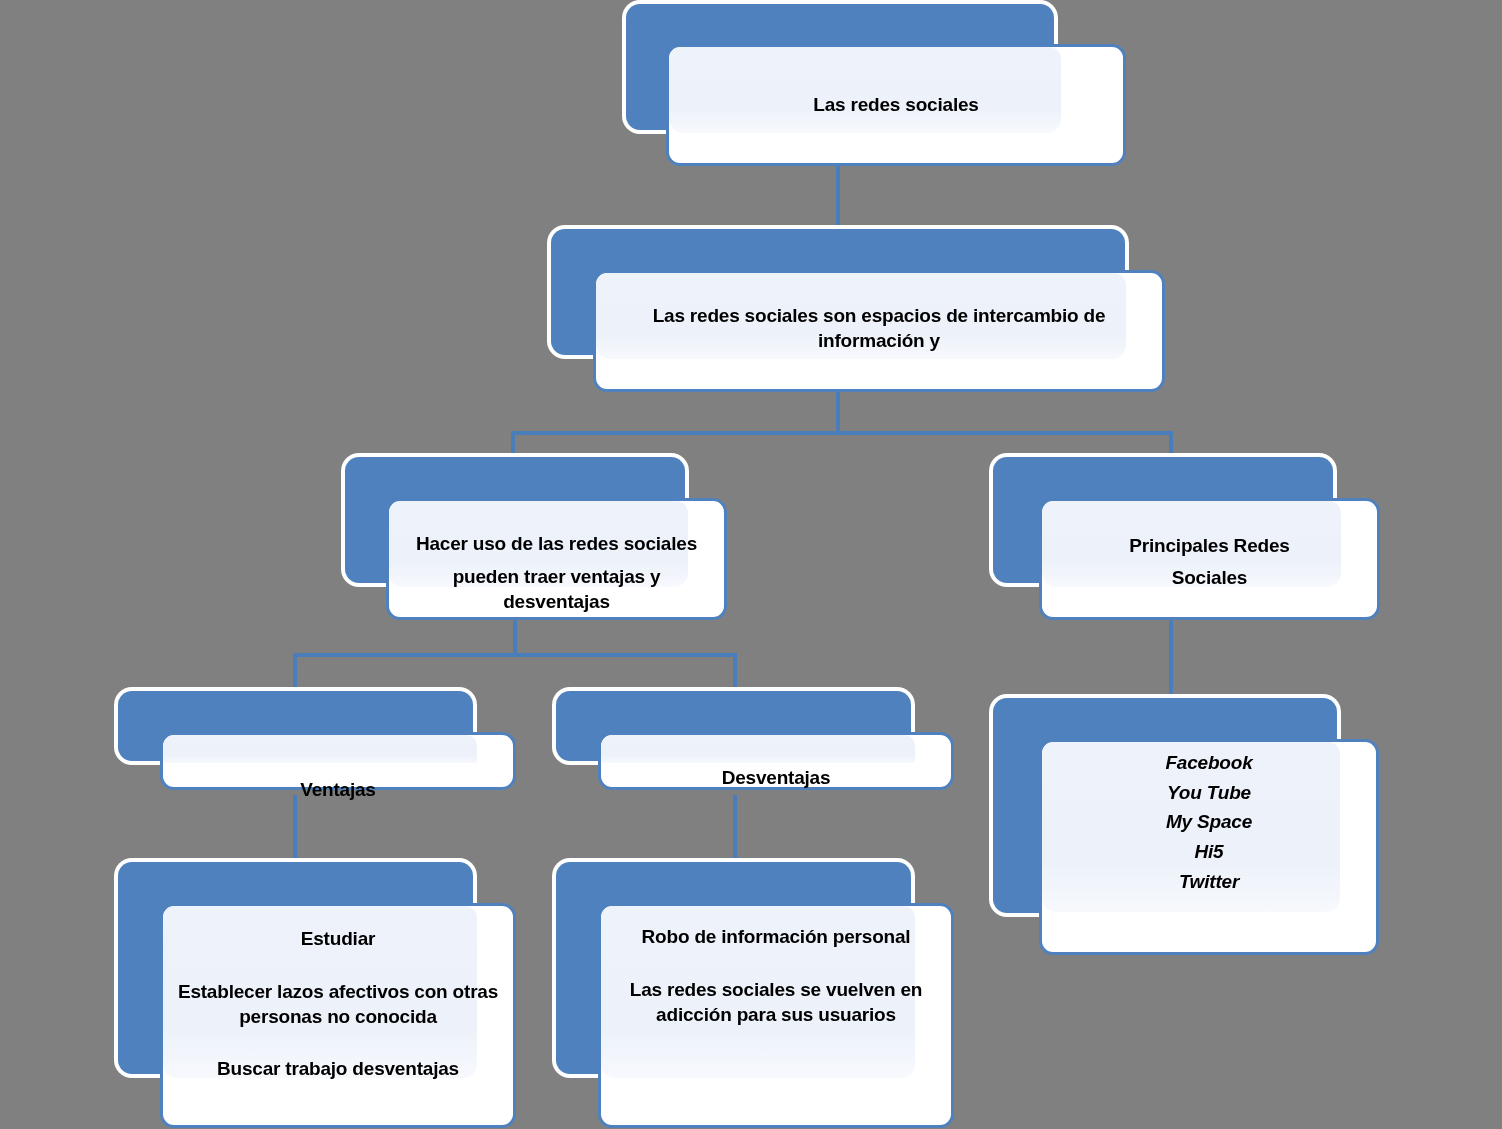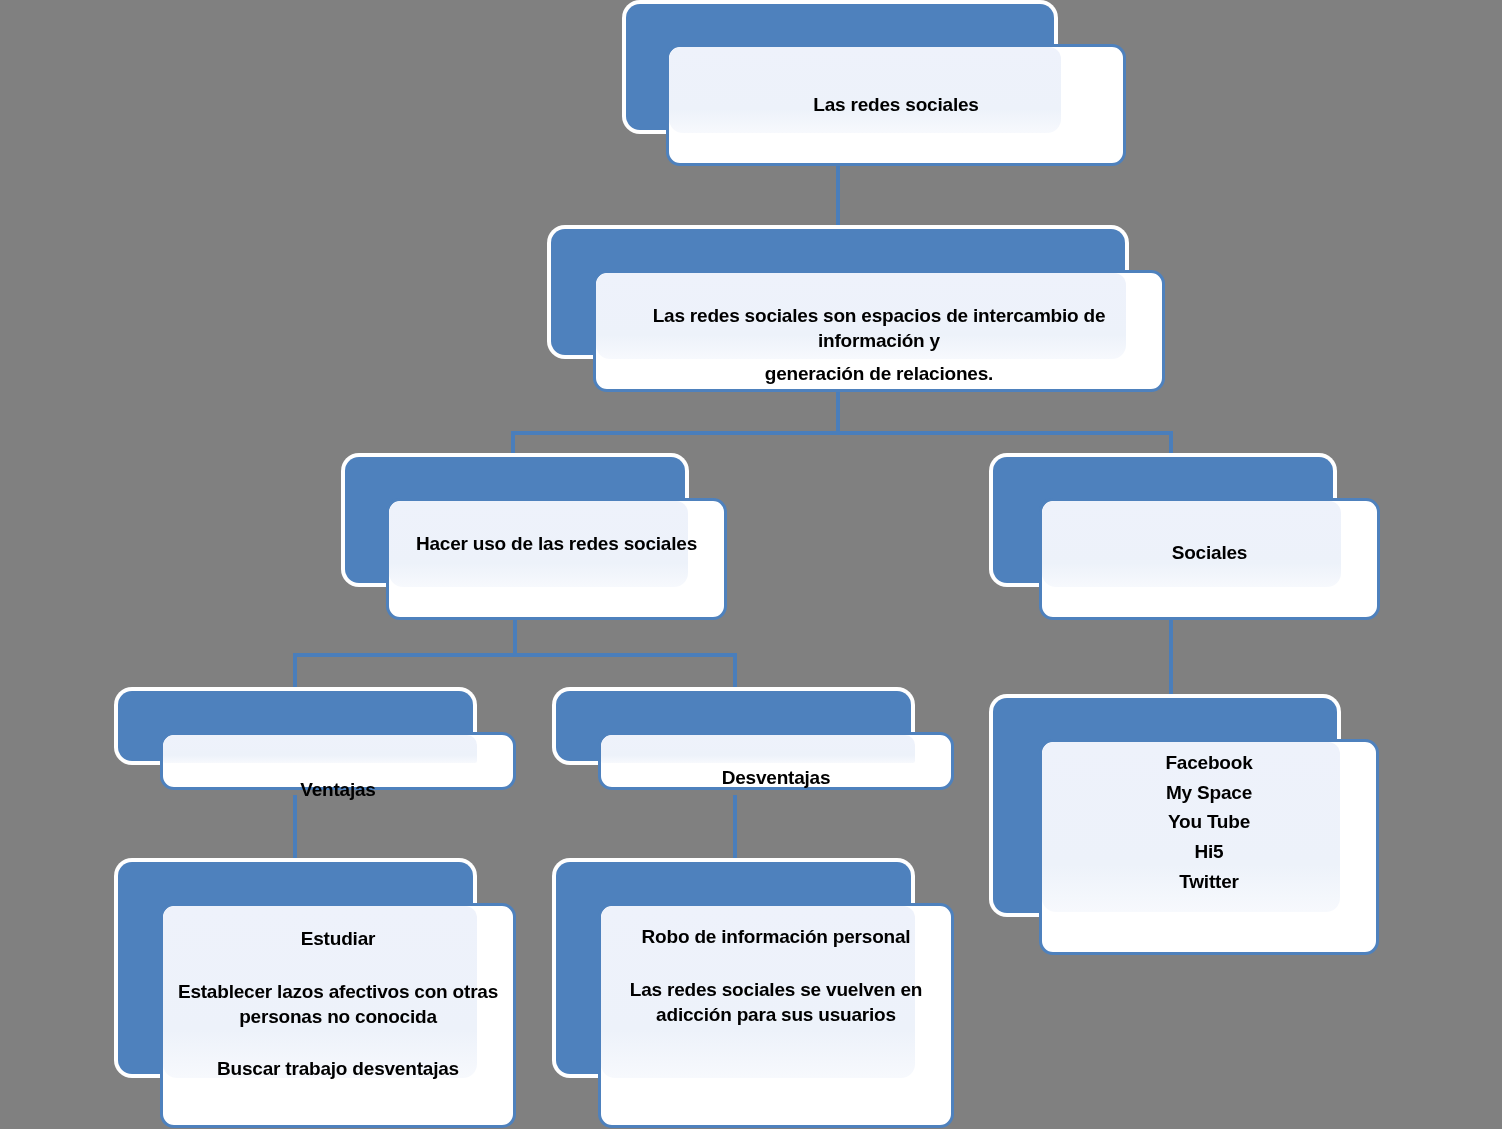--- a/index.html
+++ b/index.html
@@ -96,40 +96,41 @@
     <div class="txt" style="left:40px;top:88px;width:460px;font-size:19px;">Las redes sociales</div>
   </div>
 
   <div class="node" style="left:551px;top:229px;">
     <div class="back" style="width:574px;height:126px;"></div>
     <div class="front" style="left:42px;top:41px;width:572px;height:122px;">
       <div class="panel" style="height:86px;width:530px;"></div>
     </div>
     <div class="txt tight" style="left:42px;top:74px;width:572px;font-size:19px;">
       <p>Las redes sociales son espacios de intercambio de información y</p>
-      <p>generación de relaciones.</p>
     </div>
   </div>
 
   <div class="node" style="left:345px;top:457px;">
     <div class="back" style="width:340px;height:126px;"></div>
     <div class="front" style="left:41px;top:41px;width:341px;height:122px;">
       <div class="panel" style="height:86px;width:299px;"></div>
     </div>
     <div class="txt tight" style="left:41px;top:74px;width:341px;font-size:19px;">
       <p>Hacer uso de las redes sociales</p>
+      <p>pueden traer ventajas y desventajas</p>
     </div>
   </div>
 
   <div class="node" style="left:993px;top:457px;">
     <div class="back" style="width:340px;height:126px;"></div>
     <div class="front" style="left:46px;top:41px;width:341px;height:122px;">
       <div class="panel" style="height:86px;width:299px;"></div>
     </div>
     <div class="txt" style="left:46px;top:76px;width:341px;font-size:19px;">
+      <p>Principales Redes</p>
       <p style="margin-top:0.35em;">Sociales</p>
     </div>
   </div>
 
   <div class="node" style="left:118px;top:691px;">
     <div class="back" style="width:355px;height:70px;"></div>
     <div class="front" style="left:42px;top:41px;width:356px;height:58px;">
       <div class="panel" style="height:28px;width:314px;border-radius:10px 10px 2px 2px;"></div>
     </div>
     <div class="txt" style="left:42px;top:62px;width:356px;font-size:19px;margin-top:24px;">Ventajas</div>
@@ -164,22 +165,22 @@
       <p>Robo de información personal</p>
       <p>Las redes sociales se vuelven en adicción para sus usuarios</p>
     </div>
   </div>
 
   <div class="node" style="left:993px;top:698px;">
     <div class="back" style="width:344px;height:215px;"></div>
     <div class="front" style="left:46px;top:41px;width:340px;height:216px;">
       <div class="panel" style="height:170px;width:298px;"></div>
     </div>
-    <div class="txt list" style="left:46px;top:52px;width:340px;font-size:19px;">
+    <div class="txt list" style="left:46px;top:52px;width:340px;font-size:19px;font-style:italic;">
       <p>Facebook</p>
+      <p>You Tube</p>
       <p>My Space</p>
-      <p>You Tube</p>
       <p>Hi5</p>
       <p>Twitter</p>
     </div>
   </div>
 
 </div>
 
 </body></html>

